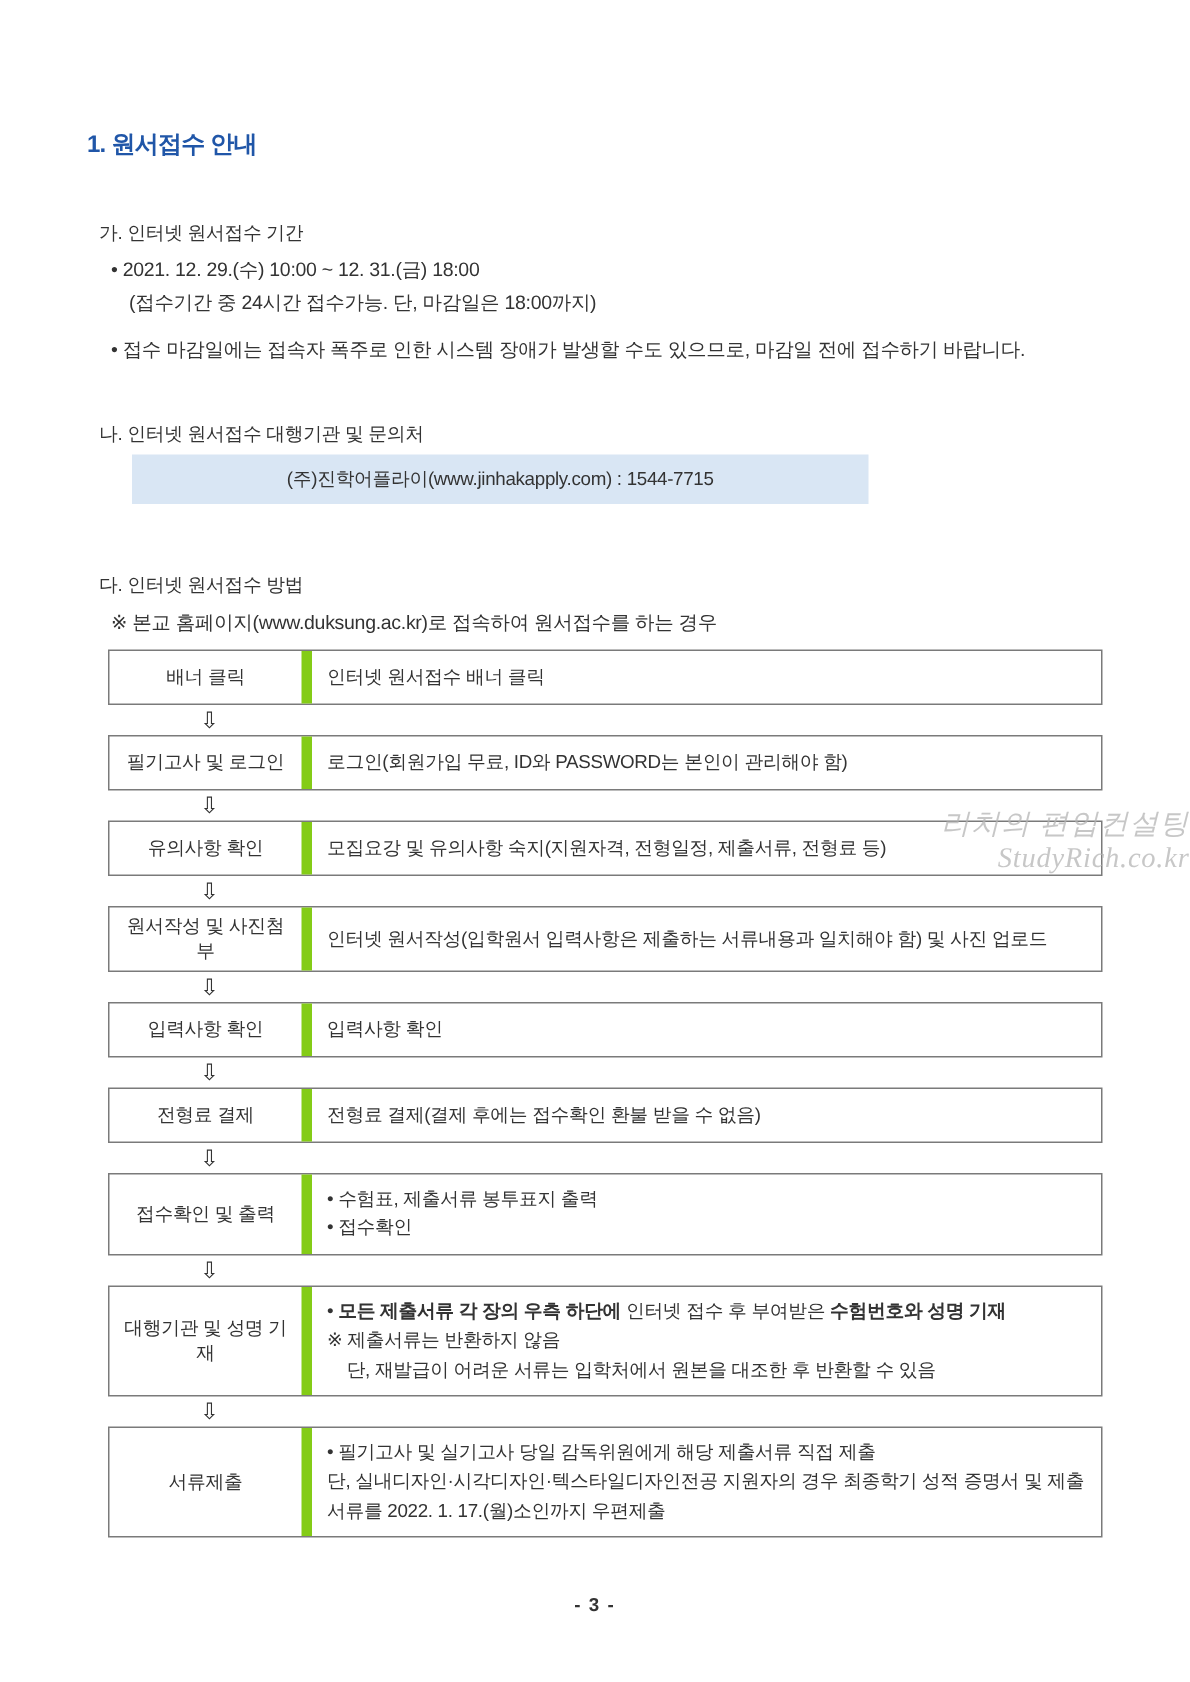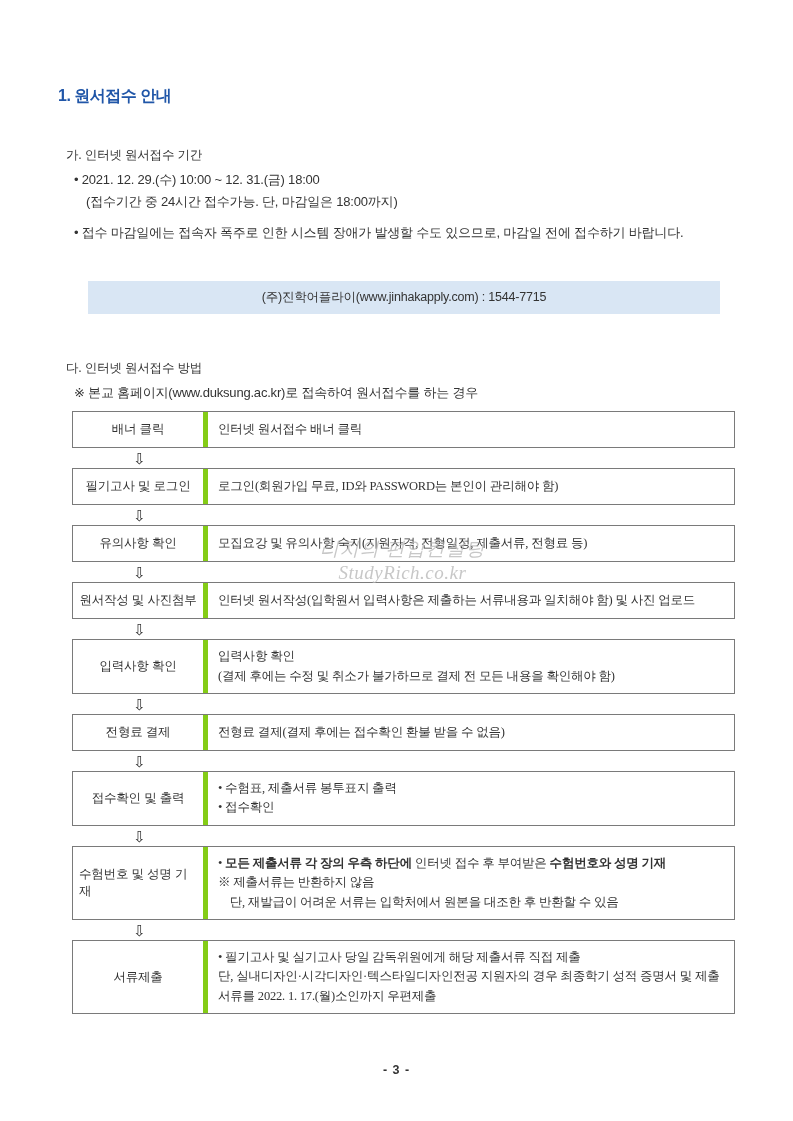--- a/index.html
+++ b/index.html
@@ -26,70 +26,69 @@
   }
   .sec-heading { font-size:12.5px; margin-bottom:5px; padding-left:8px; }
   .body-line { font-size:13px; line-height:1.68; white-space:pre-wrap; }
   .indent-1 { padding-left:16px; }
   .indent-2 { padding-left:28px; }
   .gap-top { margin-top:9px; }
   .sec-ga { margin-bottom:38px;margin-top:40px; }
   .sec-na { margin-bottom:46px; }
   .highlight-box {
     margin-left:30px;
-    width:632px;
+    width:491px;
     text-align:center;
     font-size:12.5px;
     padding:8px 0;
     margin-top:4px;
   }
   .steps { margin-top:7px; margin-left:14px; width:663px; }
   .step-row {
     display:flex;
     border:1px solid #7a7a7a;
     background:#ffffff;
     min-height:37px;
   }
   .step-label {
     flex:0 0 135px;
     width:135px;
-    border-right:5px solid #84cc16;
+    border-right:7px solid #84cc16;
     display:flex;
     align-items:center;
     justify-content:center;
-    text-align:left;
+    text-align:center;
     font-size:12.5px;
     padding:4px 6px;
     line-height:1.35;
   }
   .step-content {
     flex:1;
     padding:7px 10px;
     font-size:12.5px;
     line-height:1.55;
     display:flex;
     flex-direction:column;
     justify-content:center;
-    font-family:Liberation Serif, serif;
   }
   .step-line { white-space:pre-wrap; }
   .bold { font-weight:bold; }
   .arrow-wrap {
     width:135px;
     text-align:center;
     font-size:15px;
     color:#333333;
     line-height:1;
     padding:3px 0 2px 0;
   }
   .watermark {
     position:absolute;
     top:536px;
     left:12px; right:0;
-    text-align:center;
+    text-align:right;
     pointer-events:none;
     color:#b5b5b5;
     opacity:0.75;
     font-family:"Liberation Serif","DejaVu Serif",serif;
     font-style:italic;
     z-index:5;
   }
   .wm-1 { font-size:19px; letter-spacing:1px; }
   .wm-2 { font-size:19px; letter-spacing:0.5px; }
   .page-number {
@@ -110,20 +109,21 @@
   <h1 class="title" style="color: rgb(32, 86, 168);">1. 원서접수 안내</h1>
 
   <section class="sec-ga">
     <div class="sec-heading">가. 인터넷 원서접수 기간</div>
     <div class="body-line indent-1">• 2021. 12. 29.(수) 10:00 ~ 12. 31.(금) 18:00</div>
     <div class="body-line indent-2">(접수기간 중 24시간 접수가능. 단, 마감일은 18:00까지)</div>
     <div class="body-line indent-1 gap-top">• 접수 마감일에는 접속자 폭주로 인한 시스템 장애가 발생할 수도 있으므로, 마감일 전에 접수하기 바랍니다.</div>
   </section>
 
   <section class="sec-na">
+    <div class="sec-heading">나. 인터넷 원서접수 대행기관 및 문의처</div>
     <div class="highlight-box" style="background: rgb(217, 230, 244);">(주)진학어플라이(www.jinhakapply.com) : 1544-7715</div>
   </section>
 
   <section class="sec-da">
     <div class="sec-heading">다. 인터넷 원서접수 방법</div>
     <div class="body-line indent-1">※ 본교 홈페이지(www.duksung.ac.kr)로 접속하여 원서접수를 하는 경우</div>
     <div class="steps" id="steps-root">
         <div class="step-row">
           <div class="step-label">배너 클릭</div>
           <div class="step-content">
@@ -149,41 +149,40 @@
           <div class="step-label">원서작성 및 사진첨부</div>
           <div class="step-content">
             <div class="step-line"><span>인터넷 원서작성(입학원서 입력사항은 제출하는 서류내용과 일치해야 함) 및 사진 업로드</span></div>
           </div>
         </div>
         <div class="arrow-wrap">⇩</div>
         <div class="step-row">
           <div class="step-label">입력사항 확인</div>
           <div class="step-content">
             <div class="step-line"><span>입력사항 확인</span></div>
-            <div class="step-line"><span>(결제 후에는 수정 및 취소가 불가하므로 결제 전 모든 내용을 확인해야 함)</span></div>
           </div>
         </div>
         <div class="arrow-wrap">⇩</div>
         <div class="step-row">
           <div class="step-label">전형료 결제</div>
           <div class="step-content">
             <div class="step-line"><span>전형료 결제(결제 후에는 접수확인 환불 받을 수 없음)</span></div>
           </div>
         </div>
         <div class="arrow-wrap">⇩</div>
         <div class="step-row">
           <div class="step-label">접수확인 및 출력</div>
           <div class="step-content">
             <div class="step-line"><span>• 수험표, 제출서류 봉투표지 출력</span></div>
             <div class="step-line"><span>• 접수확인</span></div>
           </div>
         </div>
         <div class="arrow-wrap">⇩</div>
         <div class="step-row">
-          <div class="step-label">수험번호 및 성명 기재</div>
+          <div class="step-label">대행기관 및 성명 기재</div>
           <div class="step-content">
             <div class="step-line"><span>• </span><span class="bold">모든 제출서류 각 장의 우측 하단에</span><span> 인터넷 접수 후 부여받은 </span><span class="bold">수험번호와 성명 기재</span></div>
             <div class="step-line"><span>※ 제출서류는 반환하지 않음</span></div>
             <div class="step-line"><span>    단, 재발급이 어려운 서류는 입학처에서 원본을 대조한 후 반환할 수 있음</span></div>
           </div>
         </div>
         <div class="arrow-wrap">⇩</div>
         <div class="step-row">
           <div class="step-label">서류제출</div>
           <div class="step-content">

